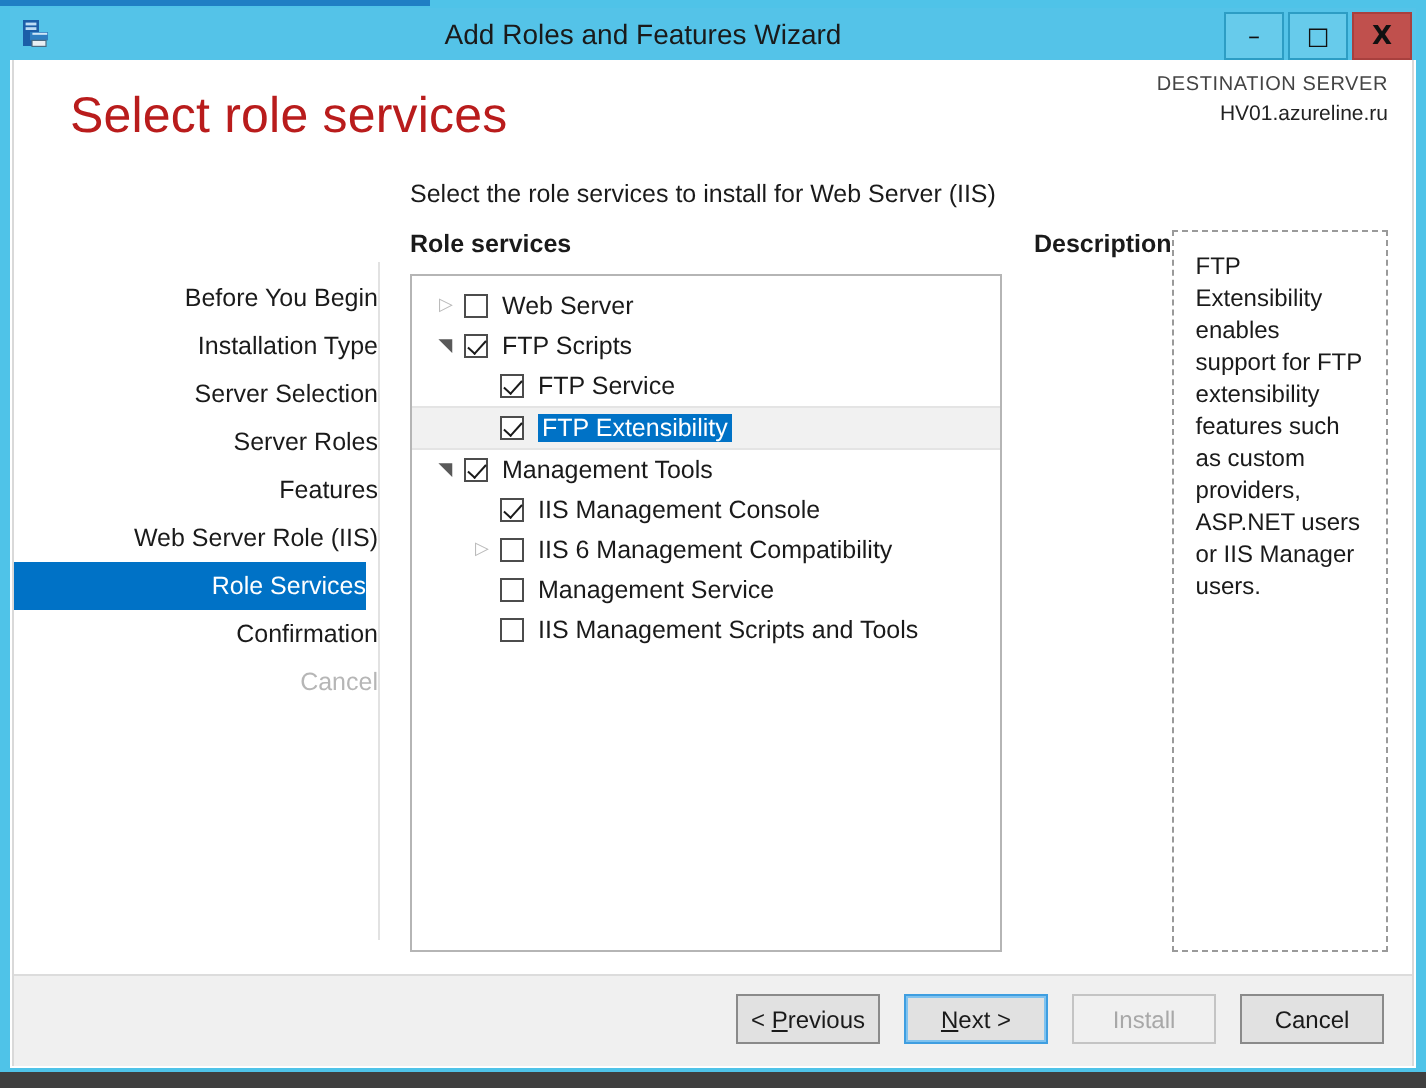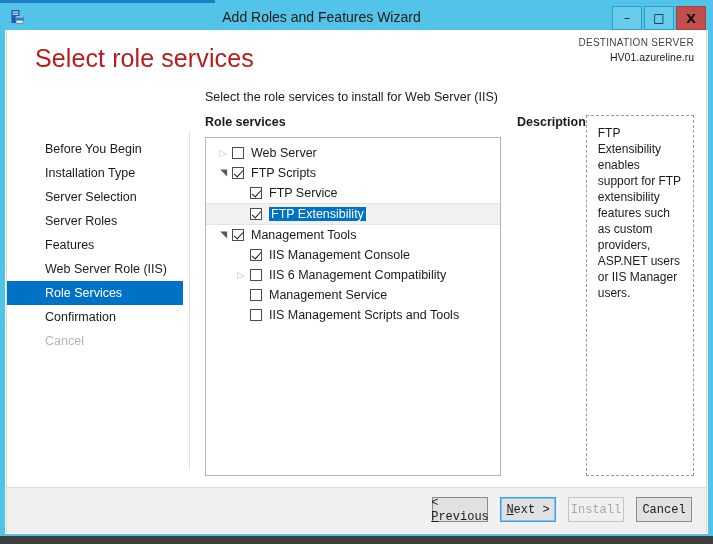--- a/index.html
+++ b/index.html
@@ -76,21 +76,21 @@
   .dest{
     position:absolute;right:12px;top:6px;text-align:right;line-height:14px;
   }
   .dest .lbl{font-size:10px;color:#444;letter-spacing:.3px;}
   .dest .val{font-size:10.5px;color:#222;}
 
   
   .body-area{position:absolute;left:0;top:55px;right:0;bottom:45px;}
   .sidebar{
     position:absolute;left:0;top:0;width:182px;bottom:0;
-    padding-top:52px;box-sizing:border-box;
+    padding-top:52px;box-sizing:border-box;text-align:right;
   }
   .divider-v{
     position:absolute;left:182px;top:46px;bottom:18px;width:1px;background:#e2e2e2;
   }
   .nav-item{
     height:24px;line-height:24px;font-size:12.5px;color:#1a1a1a;
     padding-left:38px;white-space:nowrap;cursor:default;
   }
   .nav-item.selected{background:#0072c6;color:#ffffff;margin-right:6px;}
   .nav-item.disabled{color:#b6b6b6;}
@@ -136,25 +136,25 @@
     box-sizing:border-box;font-size:12px;color:#1a1a1a;line-height:16px;
   }
 
   
   .footer{
     position:absolute;left:0;right:0;bottom:0;height:45px;
     background:#f0f0f0;border-top:1px solid #dcdcdc;
   }
   .btnrow{position:absolute;right:14px;top:9px;display:flex;}
   .btn{
-    width:56px;height:25px;margin-left:12px;
+    width:72px;height:25px;margin-left:12px;
     background:#e1e1e1;border:1px solid #8a8a8a;
     font-size:12px;color:#1a1a1a;cursor:default;
     display:flex;align-items:center;justify-content:center;
-    font-family:Liberation Mono, monospace;box-sizing:border-box;
+    font-family:Liberation Sans, sans-serif;box-sizing:border-box;
   }
   .btn.default{border:1px solid #3f9ee0;box-shadow:0 0 0 1px #7fc2ef inset;}
   .btn.disabled{color:#a8a8a8;background:#f0f0f0;border-color:#c4c4c4;}
   .btn u{text-decoration:underline;}
 </style>
 </head>
 <body>
 
 <div class="bg-strip-top">
   <div class="bar"></div>

